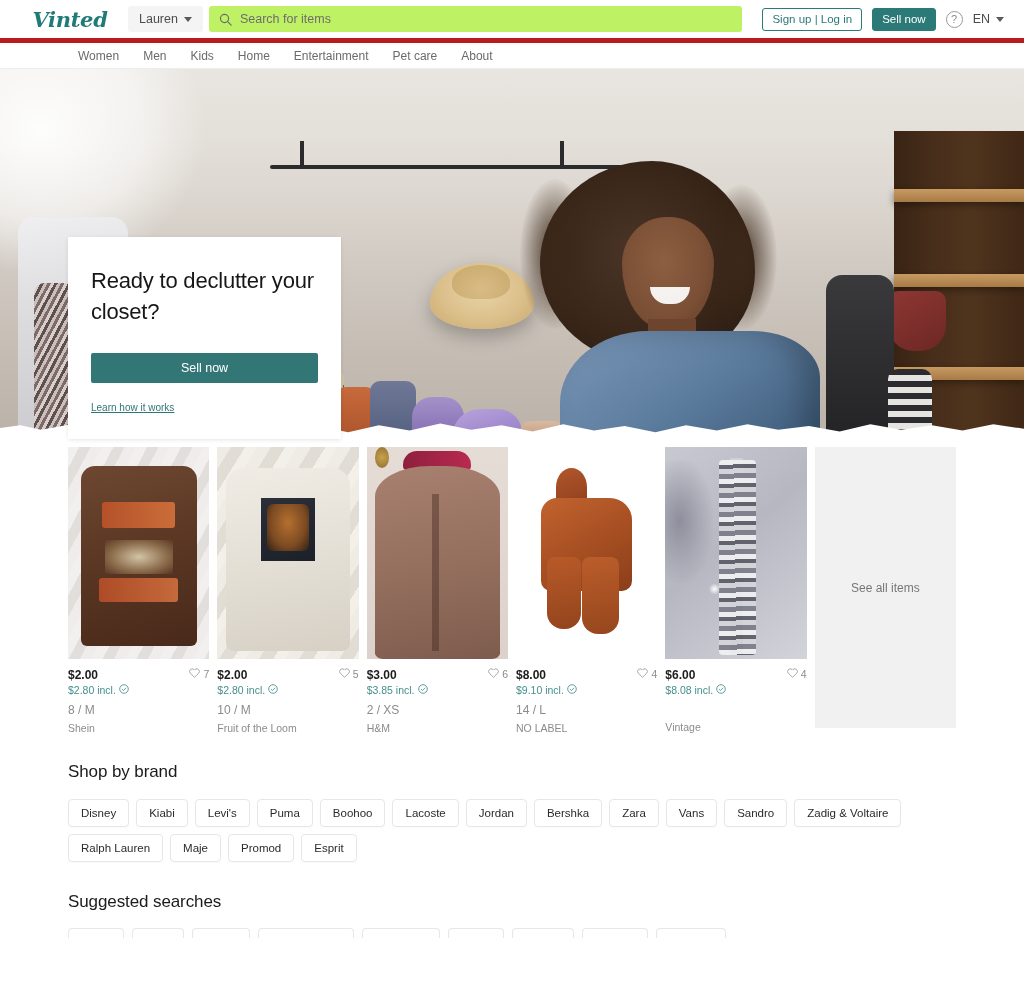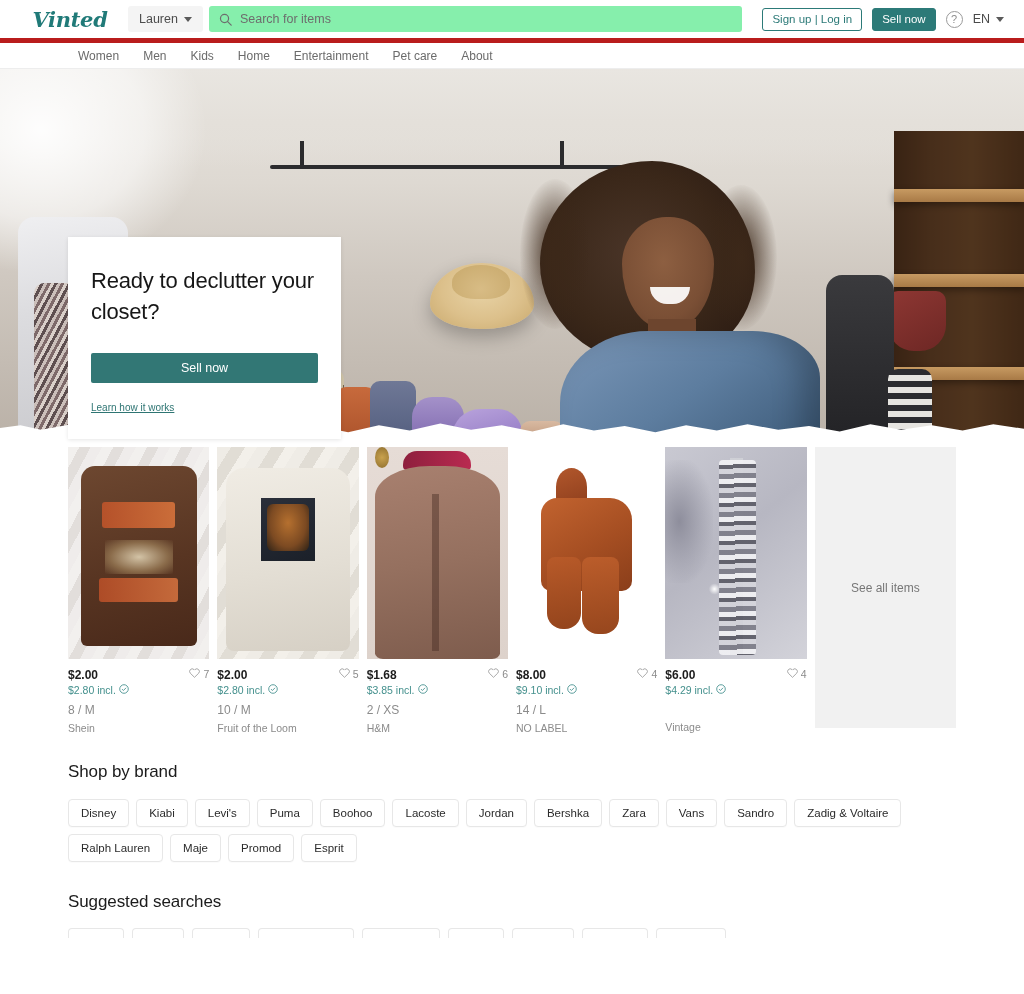--- a/index.html
+++ b/index.html
@@ -60,21 +60,21 @@
     border-left: 4px solid transparent;
     border-right: 4px solid transparent;
     border-top: 5px solid #5a5a5a;
     display: inline-block;
   }
 
   .searchwrap {
     flex: 1;
     height: 26px;
     margin-left: 6px;
-    background: #86efac;
+    background: #bef264;
     border-radius: 3px;
     display: flex;
     align-items: center;
     padding: 0 10px;
     gap: 8px;
     max-width: 533px;
   }
   .search-icon svg { display: block; }
   .search-input {
     border: 0;
@@ -651,21 +651,21 @@
       <div class="card">
         <div class="card-img">
           <div class="ph" style="background:linear-gradient(180deg,#e6dcd6 0%,#ddd2cb 100%);"></div>
           <div class="ph" style="left:26%;top:2%;width:48%;height:9%;background:linear-gradient(90deg,#8e1f3d,#b92a50);border-radius:14px 14px 4px 4px;"></div>
           <div class="ph" style="left:6%;top:9%;right:6%;bottom:0;background:linear-gradient(170deg,#a8806f 0%,#95705f 50%,#7e5c4d 100%);border-radius:44% 44% 8px 8px / 16% 16% 3% 3%;"></div>
           <div class="ph" style="left:46%;top:22%;width:5%;bottom:4%;background:rgba(70,45,36,.45);"></div>
           <div class="ph" style="left:6%;bottom:14%;width:10%;height:10%;background:radial-gradient(circle,#c9a24e 0%,#8f6f2e 100%);border-radius:50%;"></div>
         </div>
         <div class="card-meta">
           <div class="meta-row">
-            <span class="price">$1.68</span>
+            <span class="price">$3.00</span>
             <span class="likes">
               <span>
                 <svg width="11" height="10" viewBox="0 0 16 15">
                     <path d="M8 14 1.6 7.7a3.9 3.9 0 0 1 5.5-5.5L8 3.1l.9-.9a3.9 3.9 0 0 1 5.5 5.5z" fill="none" stroke="#9b9b9b" stroke-width="1.3"></path>
                   </svg>
               </span>
               <span>6</span>
             </span>
           </div>
           <div class="price-incl">
@@ -729,21 +729,21 @@
             <span class="likes">
               <span>
                 <svg width="11" height="10" viewBox="0 0 16 15">
                     <path d="M8 14 1.6 7.7a3.9 3.9 0 0 1 5.5-5.5L8 3.1l.9-.9a3.9 3.9 0 0 1 5.5 5.5z" fill="none" stroke="#9b9b9b" stroke-width="1.3"></path>
                   </svg>
               </span>
               <span>4</span>
             </span>
           </div>
           <div class="price-incl">
-            <span>$4.29 incl.</span>
+            <span>$8.08 incl.</span>
             <span>
               <svg width="10" height="10" viewBox="0 0 14 14">
                   <circle cx="7" cy="7" r="6" fill="none" stroke="#44908d" stroke-width="1.2"></circle>
                   <path d="M4.2 7.1 6.2 9.1 9.9 5.3" fill="none" stroke="#44908d" stroke-width="1.2"></path>
                 </svg>
             </span>
           </div>
           <div class="card-sub"></div>
           <div class="card-brand">Vintage</div>
         </div>

